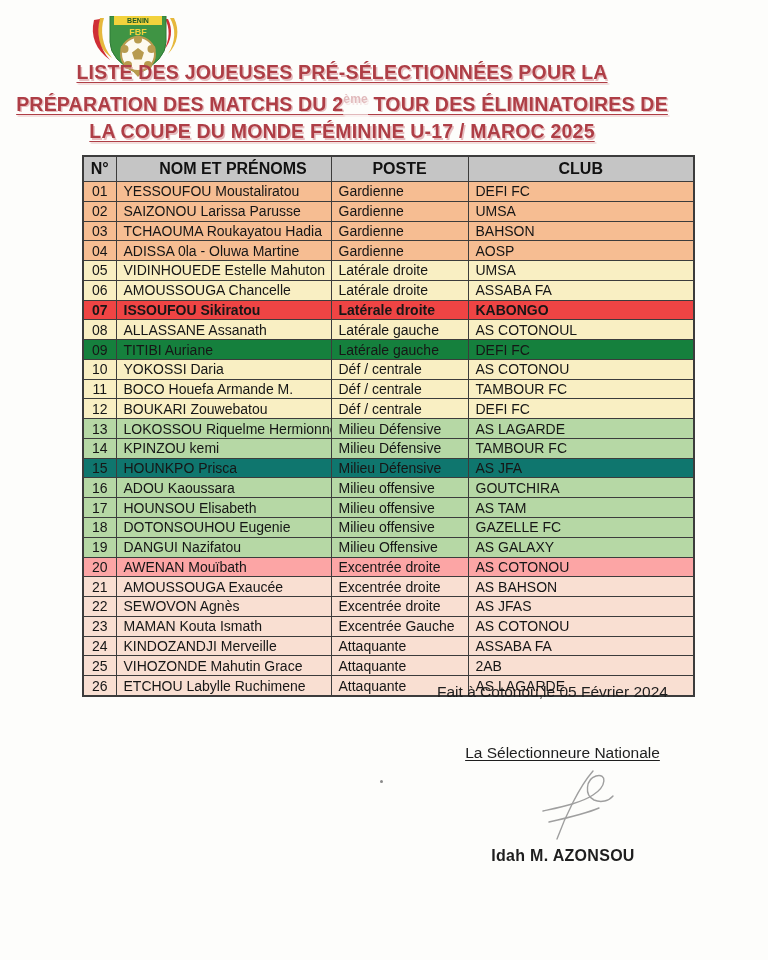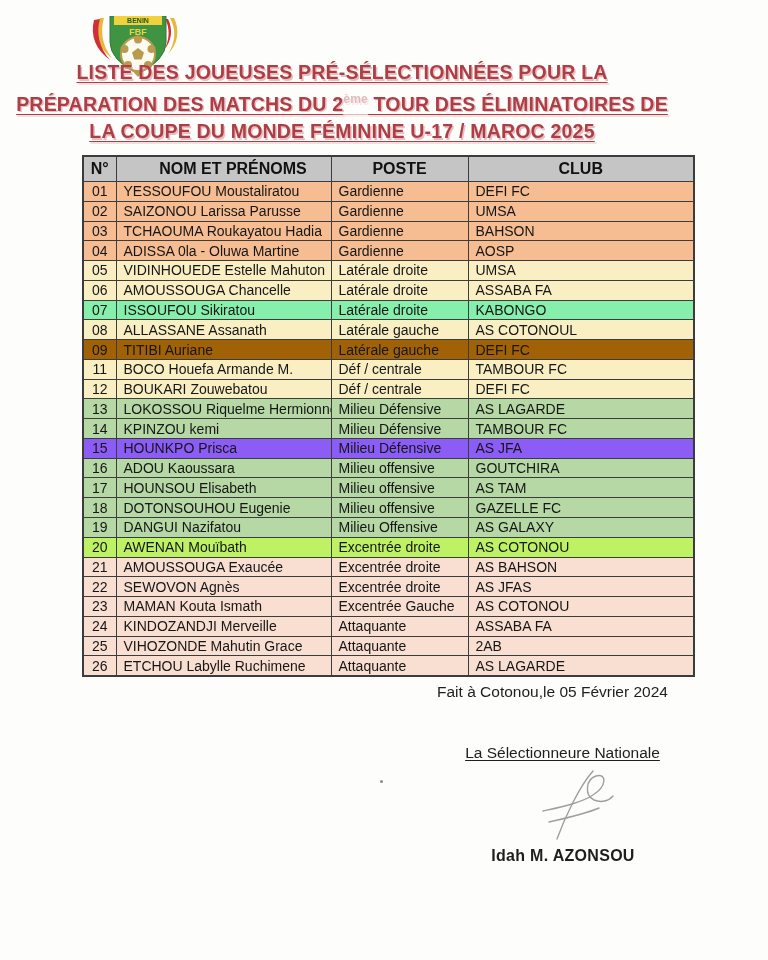--- a/index.html
+++ b/index.html
@@ -125,39 +125,45 @@
         <td class="c-name">VIDINHOUEDE Estelle Mahuton</td>
         <td class="c-poste">Latérale droite</td>
         <td class="c-club">UMSA</td>
       </tr>
       <tr style="background: rgb(249, 239, 195);">
         <td class="c-num">06</td>
         <td class="c-name">AMOUSSOUGA Chancelle</td>
         <td class="c-poste">Latérale droite</td>
         <td class="c-club">ASSABA FA</td>
       </tr>
-      <tr style="background: #86efac;">
+      <tr style="background: #ef4444; font-weight: bold;">
         <td class="c-num">07</td>
         <td class="c-name">ISSOUFOU Sikiratou</td>
         <td class="c-poste">Latérale droite</td>
         <td class="c-club">KABONGO</td>
       </tr>
       <tr style="background: rgb(249, 239, 195);">
         <td class="c-num">08</td>
         <td class="c-name">ALLASSANE Assanath</td>
         <td class="c-poste">Latérale gauche</td>
         <td class="c-club">AS COTONOUL</td>
       </tr>
-      <tr style="background: #a16207; padding-left: 14px;">
+      <tr style="background: #15803d; padding-left: 14px;">
         <td class="c-num">09</td>
         <td class="c-name">TITIBI Auriane</td>
         <td class="c-poste">Latérale gauche</td>
         <td class="c-club">DEFI FC</td>
       </tr>
       <tr style="background: rgb(249, 239, 195);">
+        <td class="c-num">10</td>
+        <td class="c-name">YOKOSSI Daria</td>
+        <td class="c-poste">Déf / centrale</td>
+        <td class="c-club">AS COTONOU</td>
+      </tr>
+      <tr style="background: rgb(249, 239, 195);">
         <td class="c-num">11</td>
         <td class="c-name">BOCO Houefa Armande M.</td>
         <td class="c-poste">Déf / centrale</td>
         <td class="c-club">TAMBOUR FC</td>
       </tr>
       <tr style="background: rgb(249, 239, 195);">
         <td class="c-num">12</td>
         <td class="c-name">BOUKARI Zouwebatou</td>
         <td class="c-poste">Déf / centrale</td>
         <td class="c-club">DEFI FC</td>
@@ -167,21 +173,21 @@
         <td class="c-name">LOKOSSOU Riquelme Hermionne</td>
         <td class="c-poste">Milieu Défensive</td>
         <td class="c-club">AS LAGARDE</td>
       </tr>
       <tr style="background: rgb(182, 216, 165);">
         <td class="c-num">14</td>
         <td class="c-name">KPINZOU kemi</td>
         <td class="c-poste">Milieu Défensive</td>
         <td class="c-club">TAMBOUR FC</td>
       </tr>
-      <tr style="background: #8b5cf6; border-radius: 9px;">
+      <tr style="background: #0f766e; border-radius: 9px;">
         <td class="c-num">15</td>
         <td class="c-name">HOUNKPO Prisca</td>
         <td class="c-poste">Milieu Défensive</td>
         <td class="c-club">AS JFA</td>
       </tr>
       <tr style="background: rgb(182, 216, 165);">
         <td class="c-num">16</td>
         <td class="c-name">ADOU Kaoussara</td>
         <td class="c-poste">Milieu offensive</td>
         <td class="c-club">GOUTCHIRA</td>
@@ -197,21 +203,21 @@
         <td class="c-name">DOTONSOUHOU Eugenie</td>
         <td class="c-poste">Milieu offensive</td>
         <td class="c-club">GAZELLE FC</td>
       </tr>
       <tr style="background: rgb(182, 216, 165);">
         <td class="c-num">19</td>
         <td class="c-name">DANGUI Nazifatou</td>
         <td class="c-poste">Milieu Offensive</td>
         <td class="c-club">AS GALAXY</td>
       </tr>
-      <tr style="background: #bef264;">
+      <tr style="background: #fca5a5;">
         <td class="c-num">20</td>
         <td class="c-name">AWENAN Mouïbath</td>
         <td class="c-poste">Excentrée droite</td>
         <td class="c-club">AS COTONOU</td>
       </tr>
       <tr style="background: rgb(249, 223, 210);">
         <td class="c-num">21</td>
         <td class="c-name">AMOUSSOUGA Exaucée</td>
         <td class="c-poste">Excentrée droite</td>
         <td class="c-club">AS BAHSON</td>

